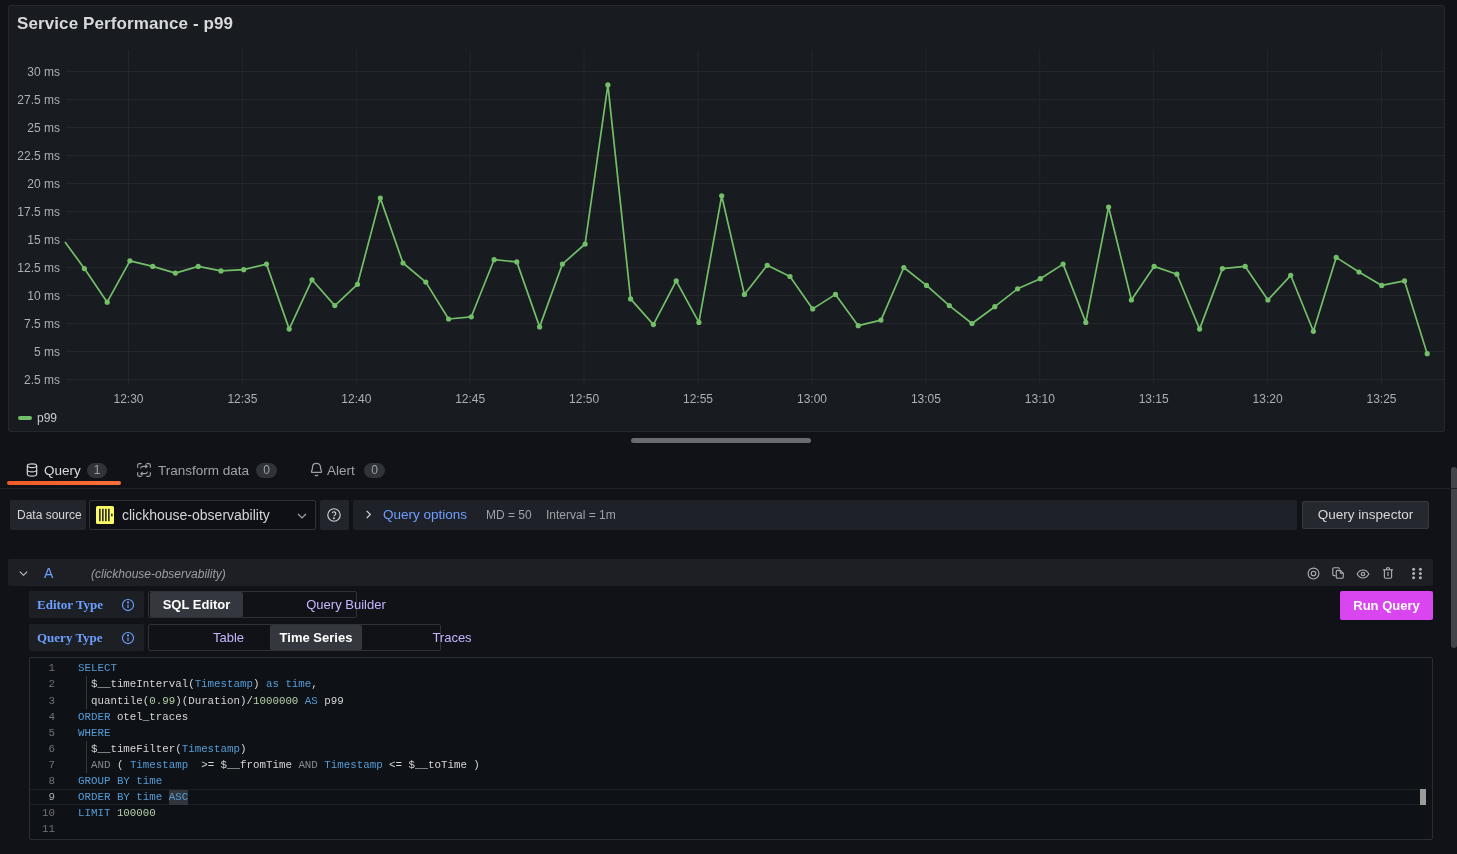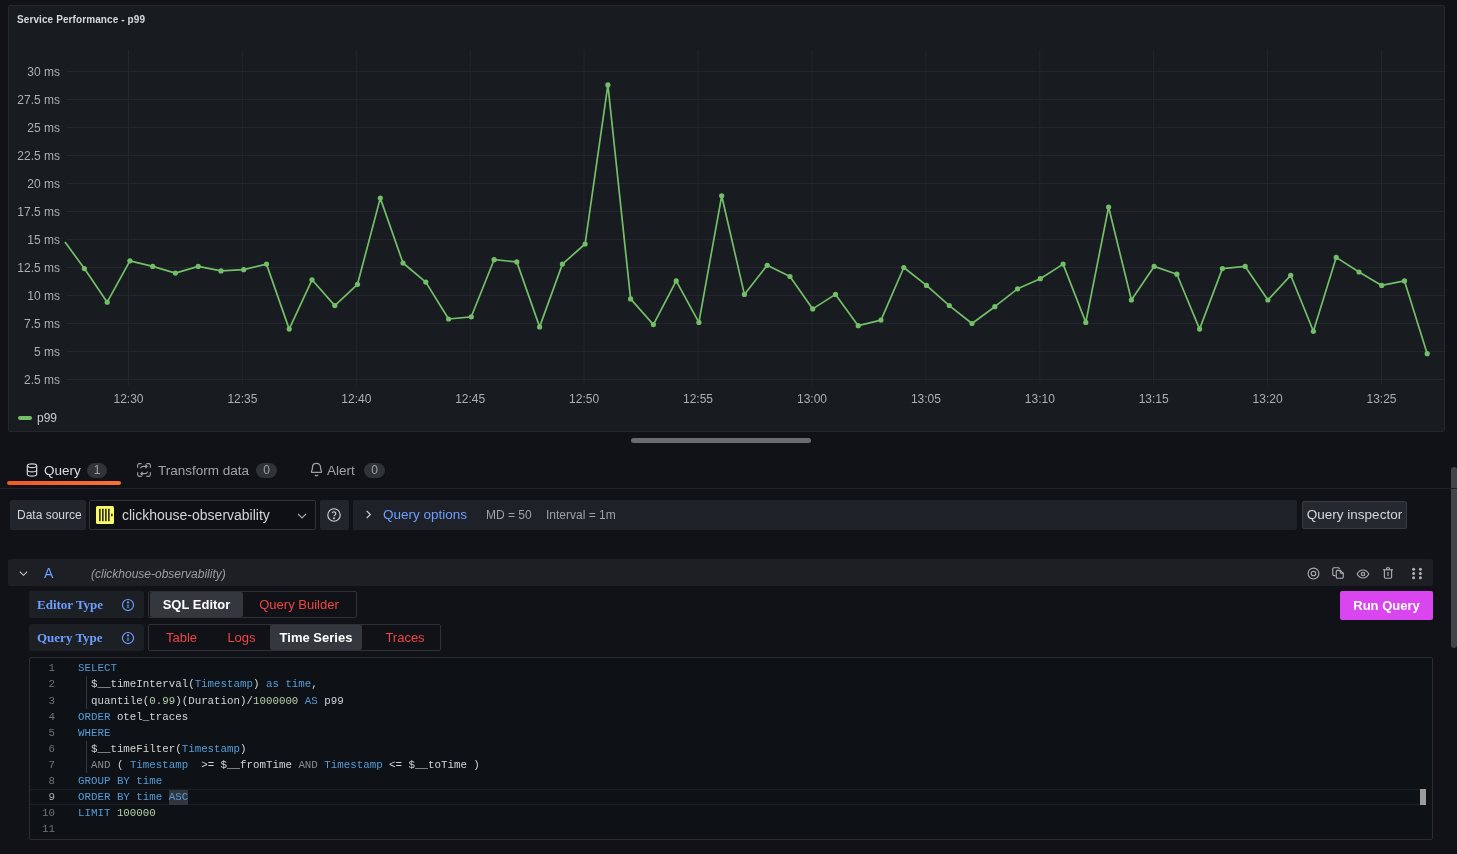--- a/index.html
+++ b/index.html
@@ -1,42 +1,42 @@
 <!DOCTYPE html>
 <html><head><meta charset="utf-8"><style>
 * { margin:0; padding:0; box-sizing:border-box; }
 html,body { width:1457px; height:854px; background:#111217; font-family:"Liberation Sans", sans-serif; overflow:hidden; position:relative; }
 .abs { position:absolute; }
 .panel { left:8px; top:5px; width:1437px; height:427px; background:#181B1F; border:1px solid #25272d; border-radius:2px; }
-.ptitle { left:17px; top:14px; font-size:10px; font-weight:700; color:#d8d9dd; letter-spacing:0.1px; }
+.ptitle { left:17px; top:14px; font-size:17px; font-weight:700; color:#d8d9dd; letter-spacing:0.1px; }
 .chart { position:absolute; left:0; top:0; }
 .legend { left:18px; top:412px; height:12px; }
 .lswatch { position:absolute; left:0; top:4px; width:14px; height:4px; border-radius:2px; background:#73BF69; }
 .ltext { position:absolute; left:19px; top:-1px; font-size:12px; color:#c9cbd0; }
 .hscroll { left:631px; top:438px; width:180px; height:5px; border-radius:3px; background:#6a6b71; }
 .vscroll { left:1451px; top:467px; width:6px; height:181px; border-radius:3px; background:#43444a; }
 .tabbar { left:0; top:488px; width:1457px; height:1px; background:#202127; }
 .tab-underline { left:7px; top:481px; width:114px; height:4px; border-radius:2px; background:linear-gradient(90deg,#f05a28,#f8703a); }
 .tabtxt { position:absolute; top:463px; font-size:13.5px; }
 .badge { position:absolute; top:463px; height:15px; border-radius:8px; background:#303338; color:#9ea1a7; font-size:12px; text-align:center; line-height:15px; }
 .dslabel { left:10px; top:500px; width:76px; height:30px; background:#22252B; border-radius:2px; color:#d5d6da; font-size:12px; font-weight:500; line-height:30px; padding-left:7px; white-space:nowrap; }
 .dssel { left:89px; top:500px; width:227px; height:30px; background:#0e1015; border:1px solid #2f3238; border-radius:2px; }
 .dstxt { left:122px; top:506.5px; font-size:14px; color:#d4d5d9; }
 .qhelp { left:320px; top:500px; width:29px; height:30px; background:#22252B; border-radius:2px; }
 .qstrip { left:353px; top:500px; width:944px; height:30px; background:#1e2127; border-radius:2px; }
 .qopt { left:383px; top:507px; font-size:13.5px; font-weight:500; color:#6E9FFF; }
 .qmeta { top:508px; font-size:12px; color:#9da1a8; }
-.qinsp { left:1302px; top:501px; width:105px; height:28px; background:#26282f; border:1px solid #383a41; border-radius:2px; color:#d6d7db; font-size:13.5px; font-weight:500; text-align:center; line-height:26px; }
+.qinsp { left:1302px; top:501px; width:127px; height:28px; background:#26282f; border:1px solid #383a41; border-radius:2px; color:#d6d7db; font-size:13.5px; font-weight:500; text-align:center; line-height:26px; }
 .arow { left:8px; top:559px; width:1425px; height:27px; background:#1d1f24; border-radius:2px; }
 .aletter { left:44px; top:565px; font-size:14px; font-weight:500; color:#6E9FFF; }
 .acomment { left:91px; top:567px; font-size:12px; font-style:italic; color:#9b9fa5; }
 .flabel { left:29px; width:115px; height:27px; background:#1c1f24; border-radius:2px; color:#6E9FFF; font-size:13px; font-weight:600; line-height:27px; padding-left:8px;font-family:Liberation Serif, serif; }
 .tgroup { position:absolute; height:27px; background:#111217; border:1px solid #2f3137; border-radius:2px; }
 .tsel { position:absolute; top:0; height:25px; background:#34373D; border-radius:2px; color:#fff; font-weight:700; font-size:13px; text-align:center; line-height:25px; }
-.tuns { position:absolute; top:0; height:25px; color:#ef4444; font-weight:500; font-size:13px; text-align:center; line-height:25px; }
+.tuns { position:absolute; top:0; height:25px; color:#c4b5fd; font-weight:500; font-size:13px; text-align:center; line-height:25px;margin-left:47px; }
 .runq { left:1340px; top:591px; width:93px; height:29px; background:#d946ef; border-radius:2px; color:#fff; font-size:13px; font-weight:600; text-align:center; line-height:29px; }
 .codebox { left:29px; top:657px; width:1404px; height:183px; background:#0e1116; border:1px solid #2b2d33; border-radius:2px; }
 .ln { position:absolute; left:29px; width:1404px; height:16.1px; font-family:"Liberation Mono", monospace; font-size:10.8px; line-height:16.1px; white-space:pre; }
 .lnum { position:absolute; left:0; width:26px; text-align:right; color:#6e7379; }
 .ltxt { position:absolute; left:49px; }
 .ln.cur .lnum { color:#a9adb2; }
 .kw { color:#569CD6;margin-top:14px; } .pl { color:#d4d4d4; } .nm { color:#B5CEA8; } .op { color:#878c93; }
 .curline { left:30px; top:789px; width:1390px; height:16px; border-top:1px solid rgba(255,255,255,0.06); border-bottom:1px solid rgba(255,255,255,0.06); }
 .selbox { left:168.7px; top:789.5px; width:19.5px; height:15px; background:#30353e; }
 .cursmark { left:1420px; top:789px; width:6px; height:16px; background:#9b9b9b; }

